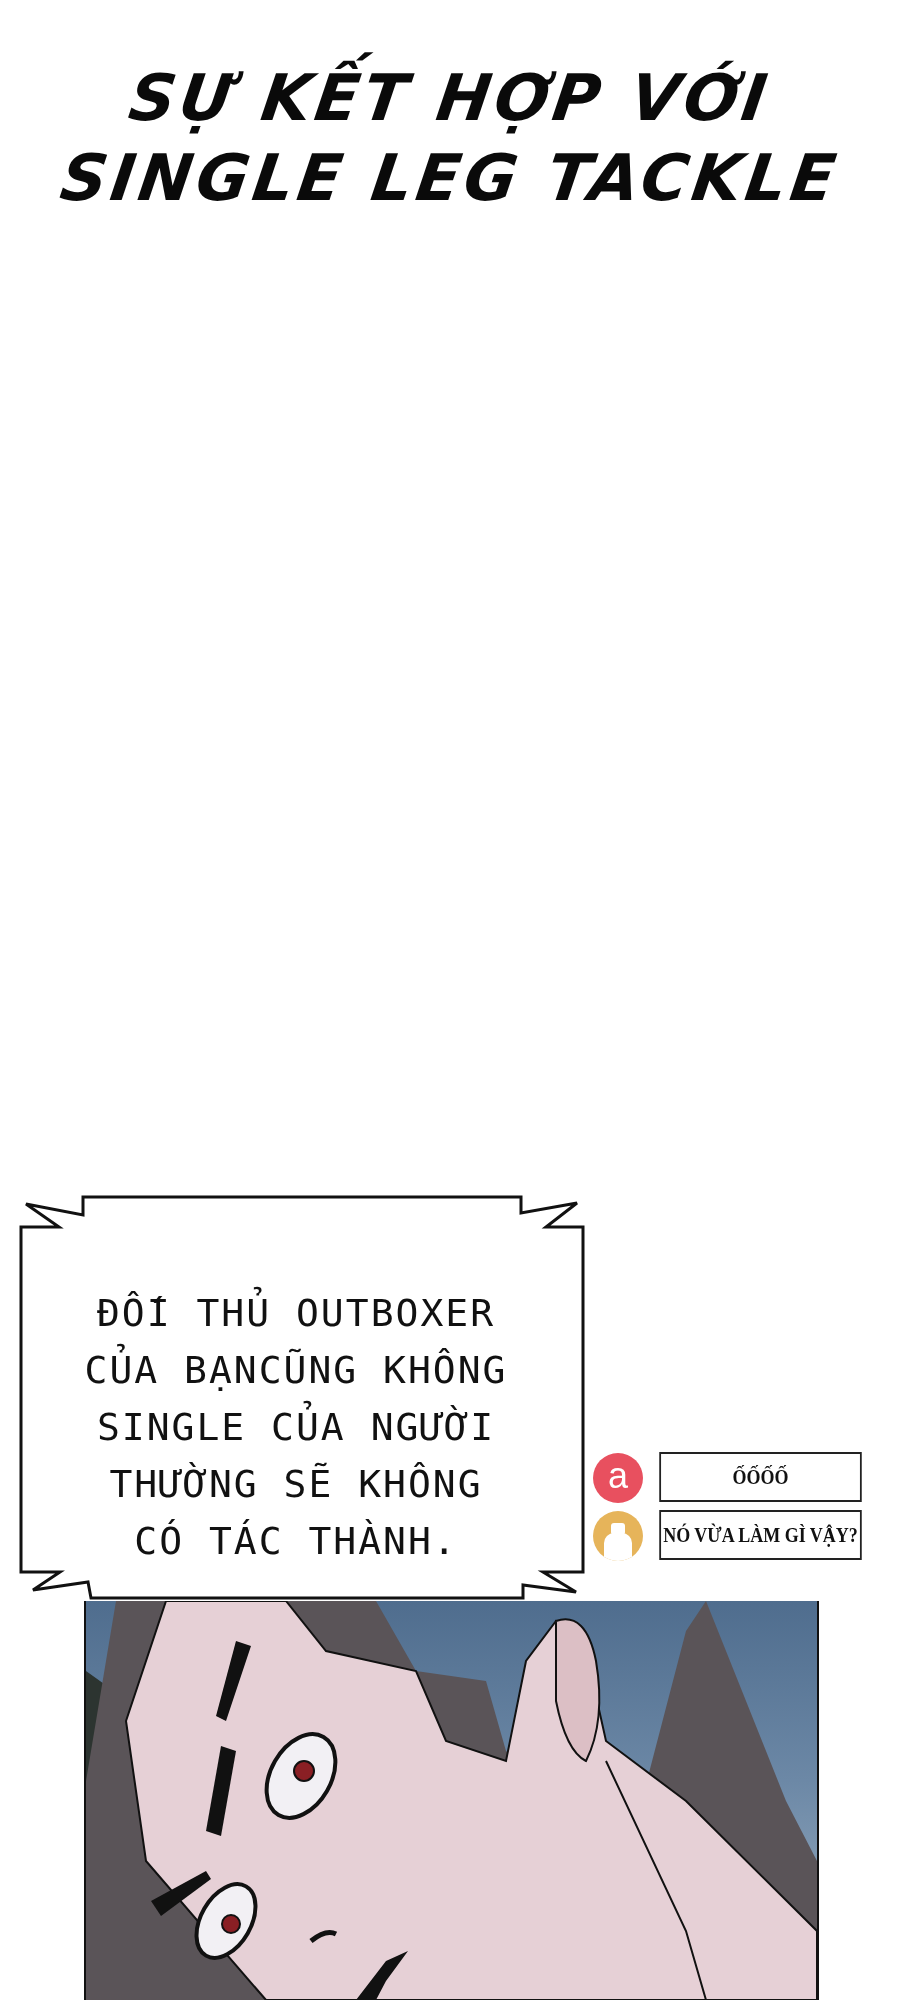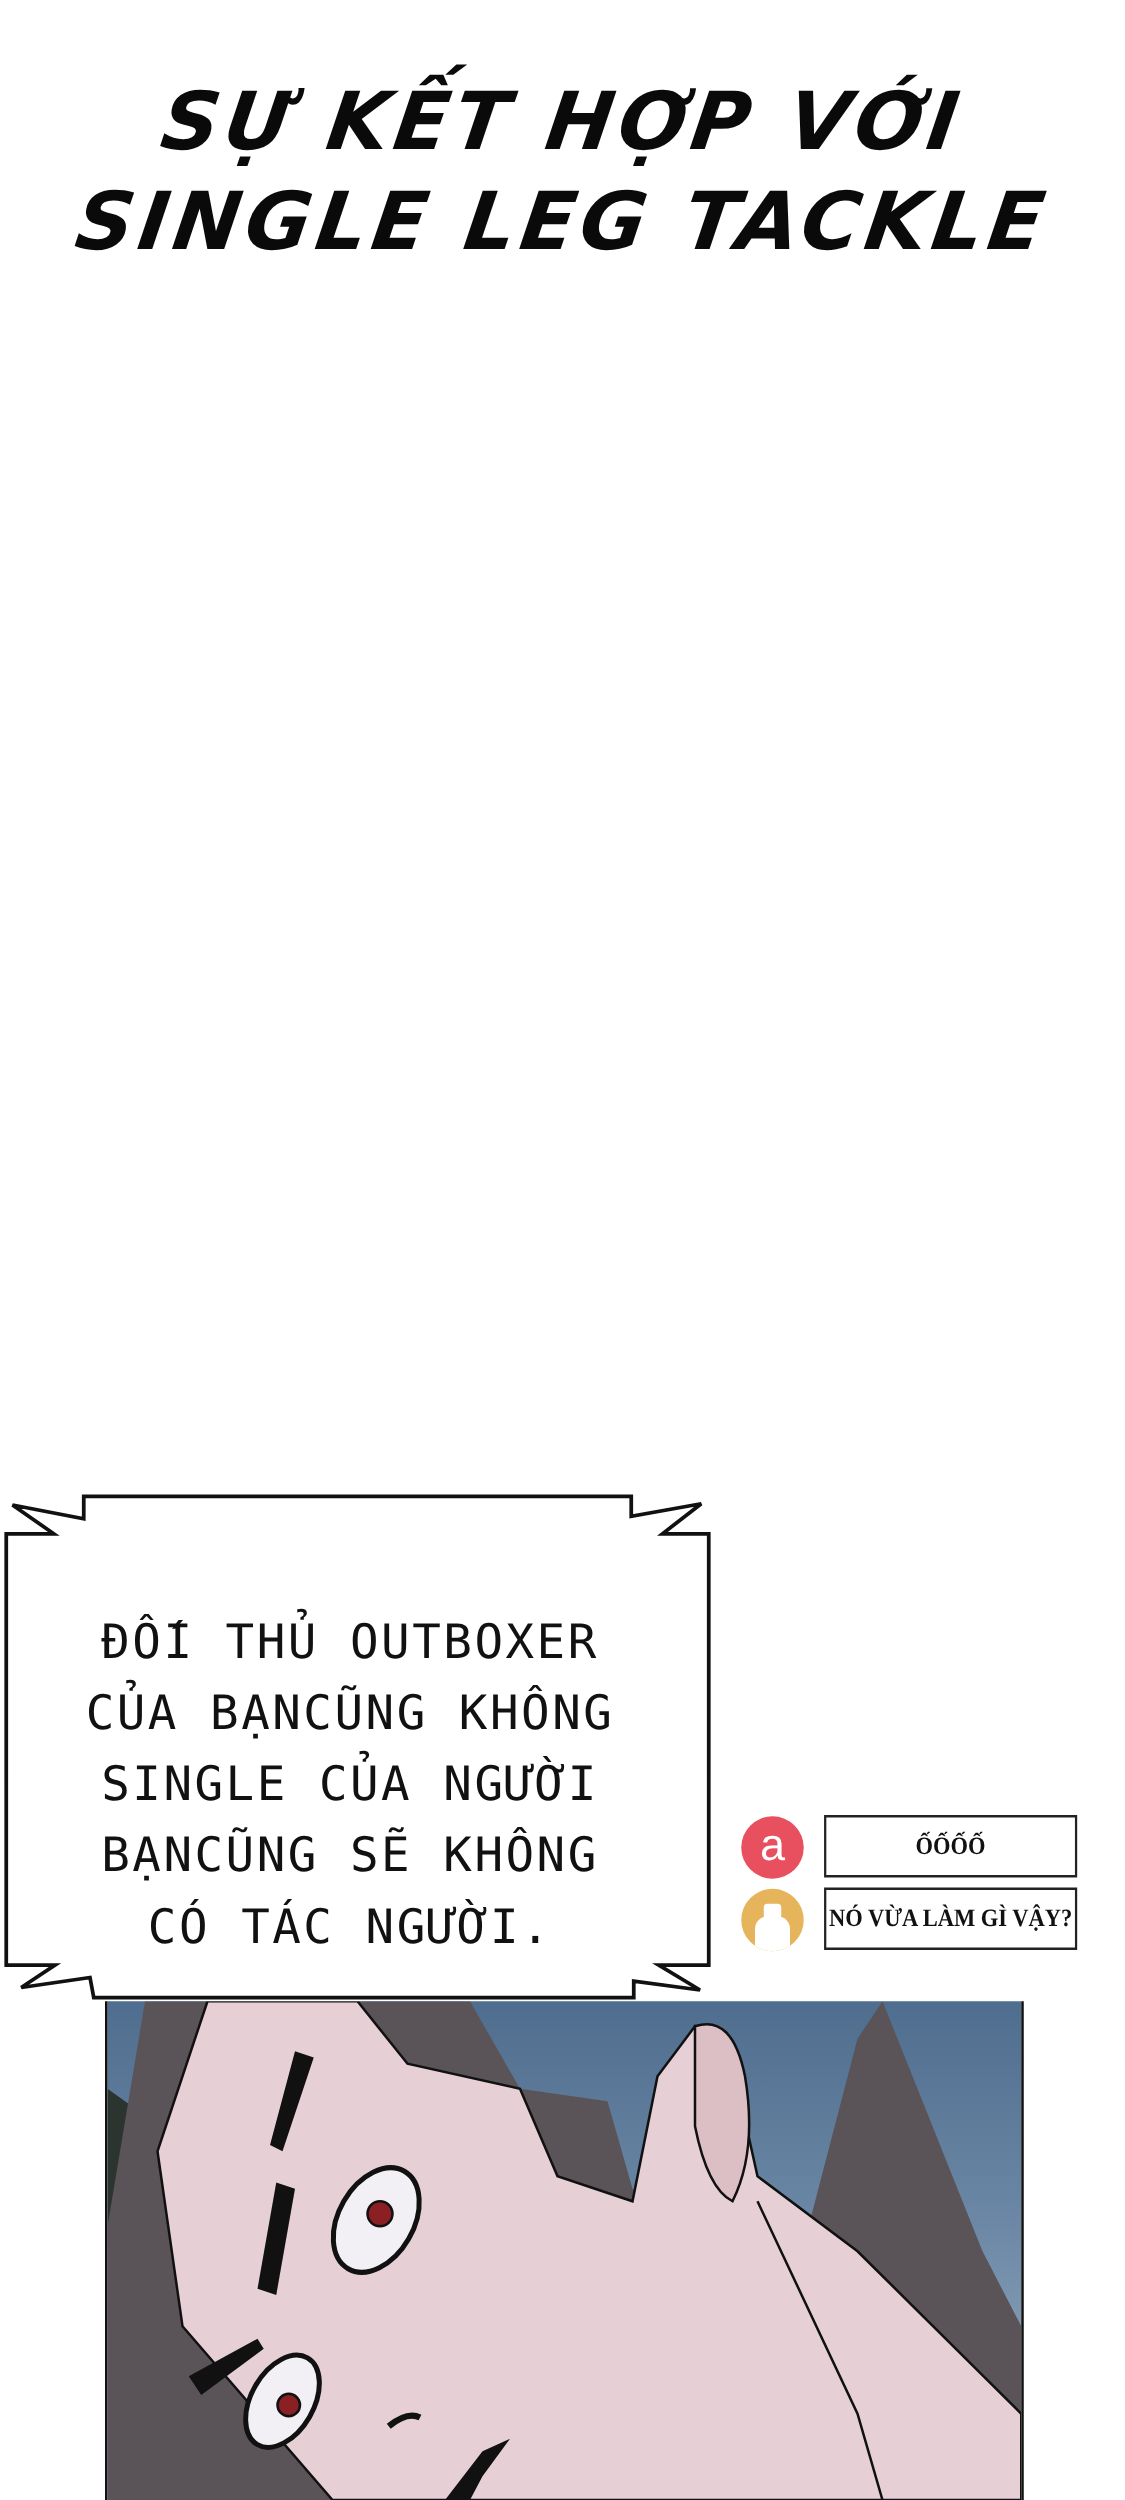--- a/index.html
+++ b/index.html
@@ -7,21 +7,21 @@
 
   .title {
     position: absolute; left: 0; width: 900px; text-align: center;
     font-family: "DejaVu Sans", sans-serif; font-weight: bold; font-style: italic;
     color: #0a0a0a; letter-spacing: 4px; transform: skewX(-8deg);
     line-height: 1;
   }
   .title.l1 { top: 66px; font-size: 64px; }
   .title.l2 { top: 146px; font-size: 64px; }
 
-  .bubble { position: absolute; left: 0; top: 1185px; width: 580px; height: 420px; }
+  .bubble { position: absolute; left: 16px; top: 1185px; width: 580px; height: 420px; }
   .bubble svg { position: absolute; left: 0; top: 0; }
   .bubble-text {
     position: absolute; left: 40px; top: 100px; width: 480px;
     text-align: center; font-family: "DejaVu Sans Mono", monospace;
     font-size: 38px; line-height: 57px; color: #111; letter-spacing: 2px;
   }
   .bubble-text div { white-space: nowrap; }
 
   .panel {
     position: absolute; left: 84px; top: 1601px; width: 731px; height: 399px;
@@ -54,22 +54,22 @@
 <div class="title l2">SINGLE LEG TACKLE</div>
 
 <div class="bubble">
   <svg width="580" height="420" viewBox="0 1185 580 420">
     <path d="M67 1197 L505 1197 L505 1213 L561 1203 L530 1227 L567 1227 L567 1572 L527 1572 L560 1592 L507 1585 L507 1598 L75 1598 L72 1582 L17 1590 L44 1572 L5 1572 L5 1227 L43 1227 L10 1204 L67 1215 Z" fill="#ffffff" stroke="#111" stroke-width="3" stroke-linejoin="miter"></path>
   </svg>
   <div class="bubble-text">
     <div>ĐỐI THỦ OUTBOXER</div>
     <div>CỦA BẠNCŨNG KHÔNG</div>
     <div>SINGLE CỦA NGƯỜI</div>
-    <div>BẠNCŨNG SẼ KHÔNG</div>
-    <div>CÓ TÁC NGƯỜI.</div>
+    <div>THƯỜNG SẼ KHÔNG</div>
+    <div>CÓ TÁC THÀNH.</div>
   </div>
 </div>
 
 <div class="panel">
   <svg width="731" height="399" viewBox="0 0 731 399">
 
     <path d="M0 70 L70 120 L160 300 L260 399 L0 399 Z" fill="#2c3430"></path>
 
     <path d="M30 0 L290 0 L330 70 L400 80 L420 150 L540 260 L600 30 L620 0 L700 200 L731 260 L731 399 L0 399 L0 180 Z" fill="#5a5458"></path>
 

